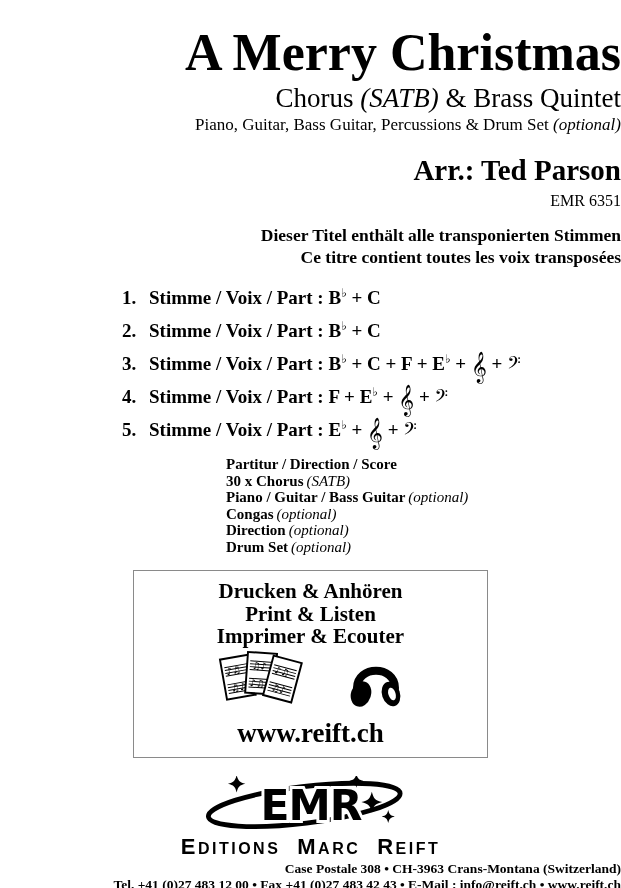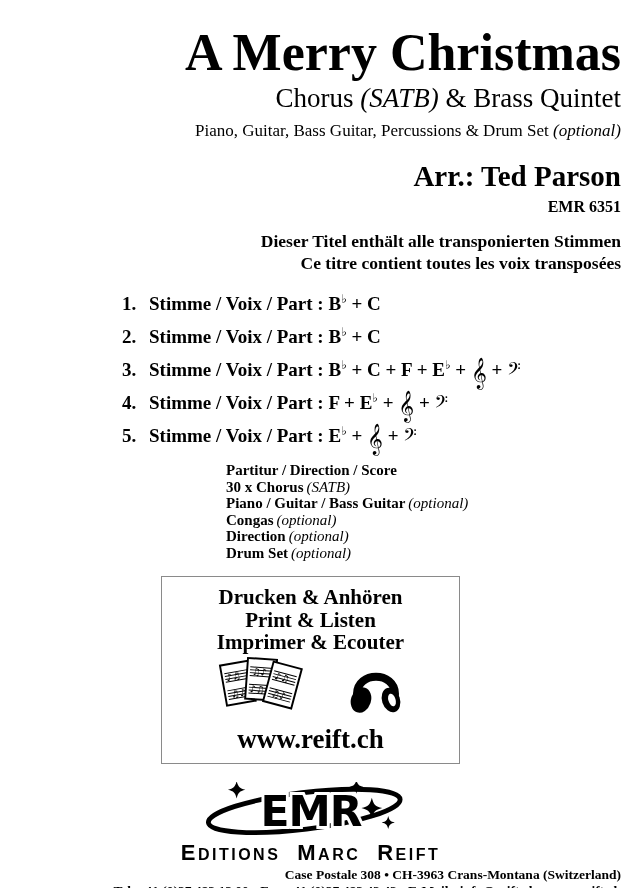--- a/index.html
+++ b/index.html
@@ -4,41 +4,41 @@
 <style>
   html,body{margin:0;padding:0;background:#fff;}
   body{
     width:621px;height:888px;overflow:hidden;position:relative;
     color:#000;font-family:"Liberation Serif",serif;
   }
   .center{text-align:right;}
   
   .title{margin-top:26px;font-size:52px;font-weight:bold;line-height:1.05;}
   .subtitle{margin-top:3px;font-size:27px;line-height:1.1;}
-  .instruments{margin-top:8px;font-size:17px;}
+  .instruments{margin-top:2px;font-size:17px;}
   .arranger{margin-top:19px;font-size:29px;font-weight:bold;}
-  .catalog{margin-top:5px;font-size:16px;font-weight:bold;}
+  .catalog{margin-top:5px;font-size:16px;font-weight:normal;}
   
   .notice{margin-top:15px;font-size:17.5px;font-weight:bold;line-height:21.5px;}
   
   .parts{margin-top:13px;}
   .part-row{display:flex;align-items:center;height:33px;padding-left:122px;
     font-size:19px;font-weight:bold;}
   .part-num{width:27px;flex:none;}
   sup{font-size:62%;vertical-align:super;line-height:0;font-family:"DejaVu Sans",sans-serif;}
   .clef{font-family:"DejaVu Sans",sans-serif;font-weight:normal;font-size:27px;
     line-height:0;vertical-align:-6px;}
   .clef.bass{font-size:21px;vertical-align:-2px;}
   
   .contents{margin-top:10px;padding-left:226px;font-size:15px;font-weight:bold;
     line-height:16.5px;}
   .contents i{font-weight:normal;margin-left:3px;}
   .subtitle i, .instruments i{font-weight:normal;}
   
-  .promo-box{width:299px;margin:15px auto 0;border:1px solid #8a8a8a;
+  .promo-box{width:355px;margin:15px auto 0;border:1px solid #8a8a8a;
     box-sizing:border-box;padding:9px 0 8px;text-align:center;}
   .promo-line{font-size:21px;font-weight:bold;line-height:22.5px;}
   .promo-icons{display:flex;justify-content:center;align-items:center;gap:38px;
     height:64px;margin-top:3px;}
   .promo-site{font-size:27px;font-weight:bold;margin-top:3px;}
   
   .logo-wrap{margin-top:18px;text-align:center;}
   .pub-name{margin-top:-2px;text-align:center;font-family:"Liberation Sans",sans-serif;
     letter-spacing:2.5px;white-space:nowrap;}
   .pub-word{margin:12px 5px;}

